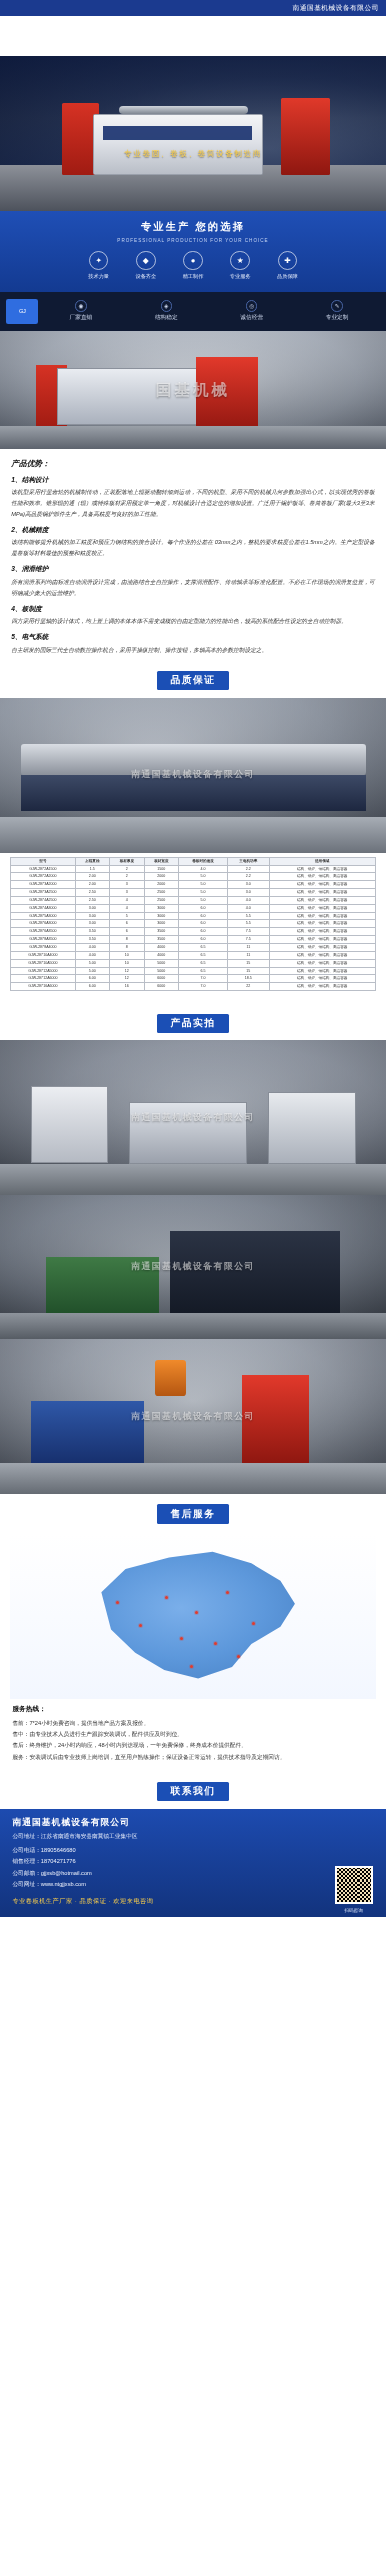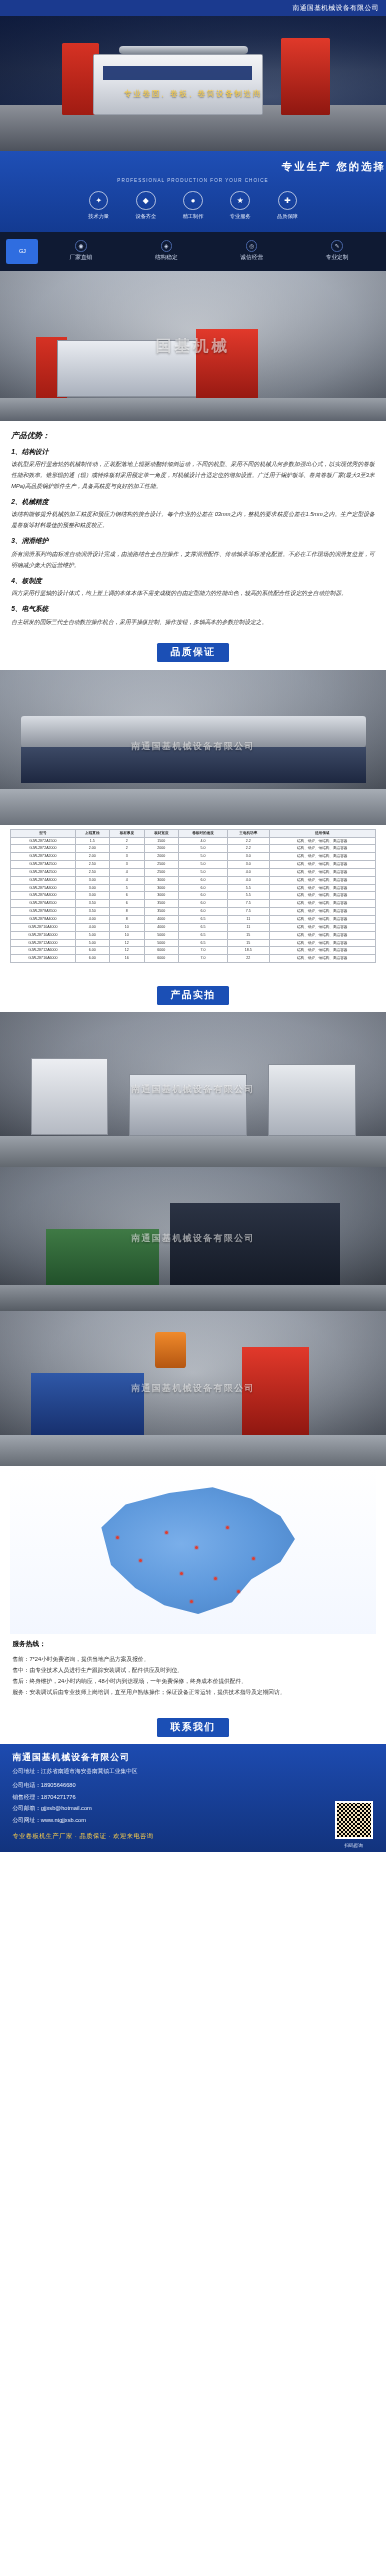--- a/index.html
+++ b/index.html
@@ -17,25 +17,26 @@
     color: #fff;
     text-align: right;
     font-size: 6.7px;
     padding: 3.6px 7.2px;
     letter-spacing: 0.5px;
   }
 
   
   .hero {
     position: relative;
-    height: 135px;
+    height: 155px;
     background:
       linear-gradient(180deg, rgba(10,26,70,.55), rgba(10,26,70,.25) 40%, rgba(10,26,70,.55)),
       radial-gradient(ellipse at 70% 60%, #5d6b84 0%, #2a3650 55%, #141c31 100%);
     overflow: hidden;
+    margin-top: 40px;
   }
   .hero .floor {
     position: absolute; left: 0; right: 0; bottom: 0; height: 46px;
     background: linear-gradient(180deg, #8d9199, #4d525c);
   }
   .hero .mach {
     position: absolute; left: 62px; bottom: 36px; width: 268px; height: 77px;
   }
   .hero .mach .body {
     position: absolute; left: 31px; bottom: 0; width: 170px; height: 61px;
@@ -72,21 +73,21 @@
     text-shadow: 0 1px 3.1px rgba(0,0,0,.7);
   }
 
   
   .band {
     background: linear-gradient(180deg,#1f4fb6,#133a91);
     padding: 9.3px 0 11.3px;
     text-align: center;
     color: #fff;
   }
-  .band .b-title { font-size: 10.3px; letter-spacing: 2.1px; font-weight: bold; text-align: right; }
+  .band .b-title { font-size: 10.3px; letter-spacing: 2.1px; font-weight: bold; }
   .band .b-en { font-size: 4.6px; letter-spacing: 1px; color: #c5d4f3; margin-top: 3.1px; }
   .band .feats {
     display: flex; justify-content: center; gap: 5.2px; margin-top: 8.2px;
   }
   .band .feat { width: 42px; }
   .band .feat .circ {
     width: 19.6px; height: 19.6px; margin: 0 auto 3.1px; border-radius: 50%;
     border: 0.5px solid rgba(255,255,255,.65);
     display: flex; align-items: center; justify-content: center;
     font-size: 7.7px; color: #fff;
@@ -119,21 +120,21 @@
   }
 
   
   .photo { position: relative; width: 386px; overflow: hidden; }
   .photo .wm {
     position: absolute; inset: 0; display: flex; align-items: center; justify-content: center;
     color: rgba(255,255,255,.55); font-size: 15.5px; letter-spacing: 3.1px; font-weight: bold;
     text-shadow: 0 0.5px 2.1px rgba(0,0,0,.35); pointer-events: none; text-align: center;
   }
   .photo .wm.small { font-size: 8.8px; letter-spacing: 1.5px; }
-  .ph-a { height: 150px; background:
+  .ph-a { height: 118px; background:
       linear-gradient(180deg, rgba(255,255,255,.25), rgba(0,0,0,.25)),
       radial-gradient(ellipse at 50% 40%, #c9cfd8 0%, #8d96a4 60%, #525a68 100%); text-decoration: underline; }
   .ph-a .m1 { position:absolute; left:57px; bottom:24px; width:155px; height:57px;
       background: linear-gradient(180deg,#e9ecf1,#aab1bd); border:0.5px solid #8b919c; }
   .ph-a .m2 { position:absolute; left:196px; bottom:20.6px; width:62px; height:72px;
       background: linear-gradient(180deg,#e2392b,#941811); }
   .ph-a .m3 { position:absolute; left:36px; bottom:20.6px; width:31px; height:64px;
       background: linear-gradient(180deg,#d63224,#a01b12); }
   .ph-a .floor { position:absolute; left:0; right:0; bottom:0; height:23px;
       background: linear-gradient(180deg,#9aa0a8,#5d636d); }
@@ -527,20 +528,23 @@
   </div>
 
   <div class="photo ph-e">
     <div class="blue"></div>
     <div class="orange"></div>
     <div class="red"></div>
     <div class="floor"></div>
     <div class="wm small">南通国基机械设备有限公司</div>
   </div>
 
+  <div class="sec-head">
+    <span class="t">售后服务</span>
+  </div>
 
   <div class="aftersales">
     <div class="map">
       <div class="cn"></div>
       <div class="dot" style="left:155px; top:62px;"></div>
       <div class="dot" style="left:185px; top:77px;"></div>
       <div class="dot" style="left:216px; top:57px;"></div>
       <div class="dot" style="left:242px; top:88px;"></div>
       <div class="dot" style="left:204px; top:108px;"></div>
       <div class="dot" style="left:170px; top:103px;"></div>

